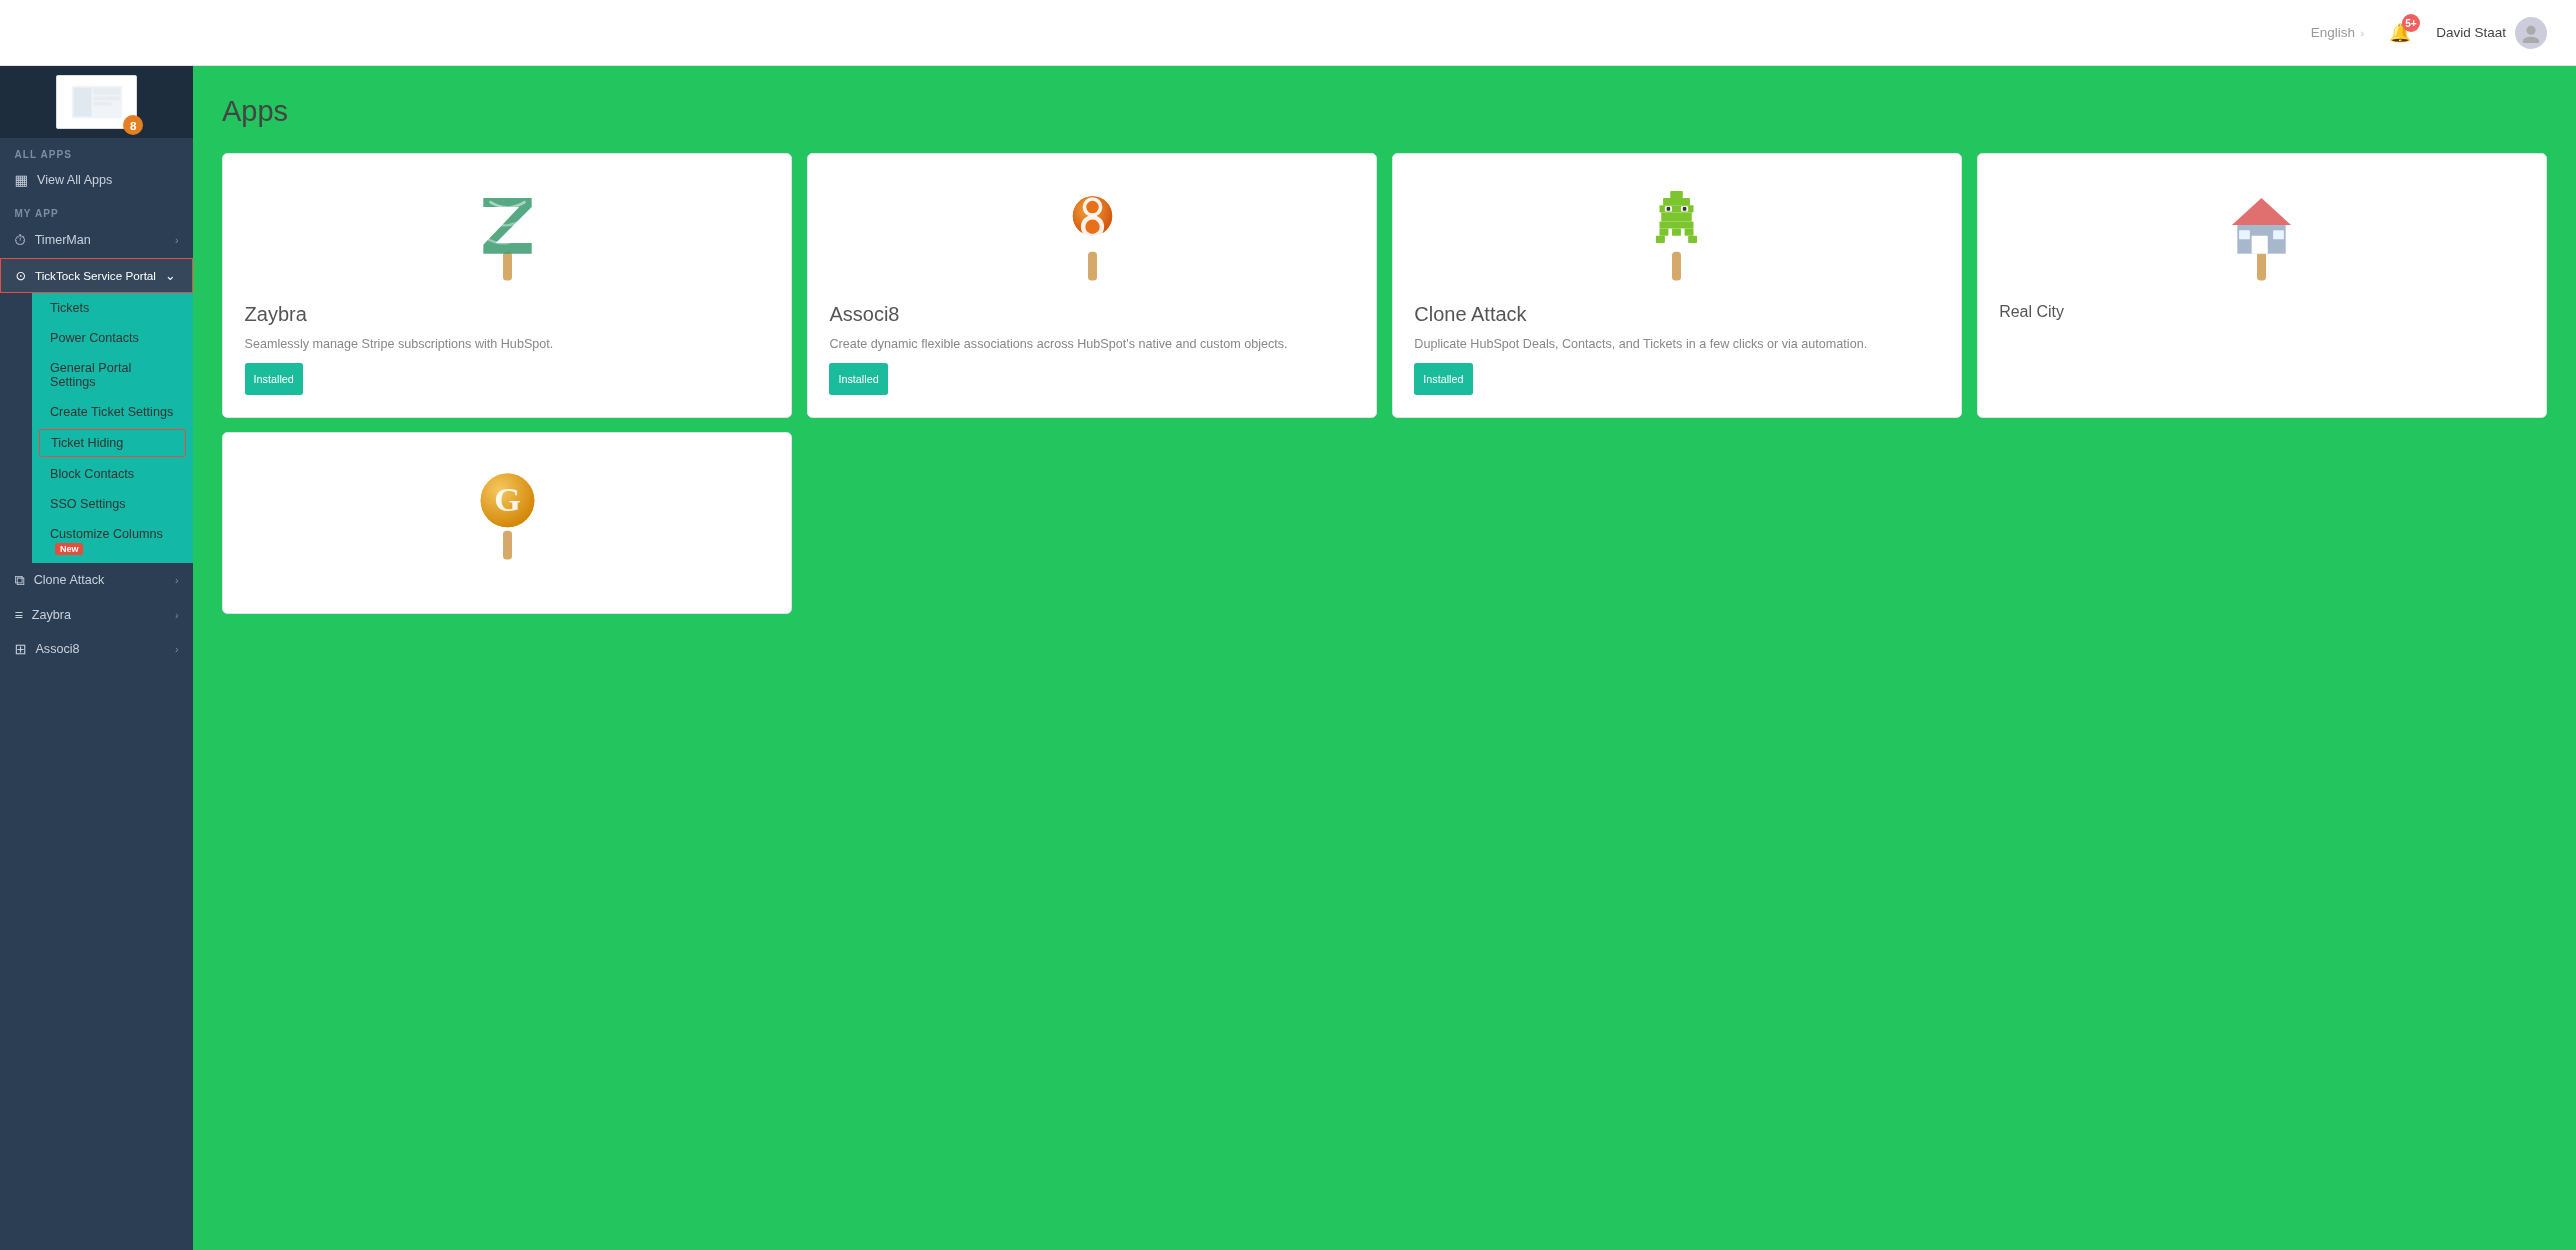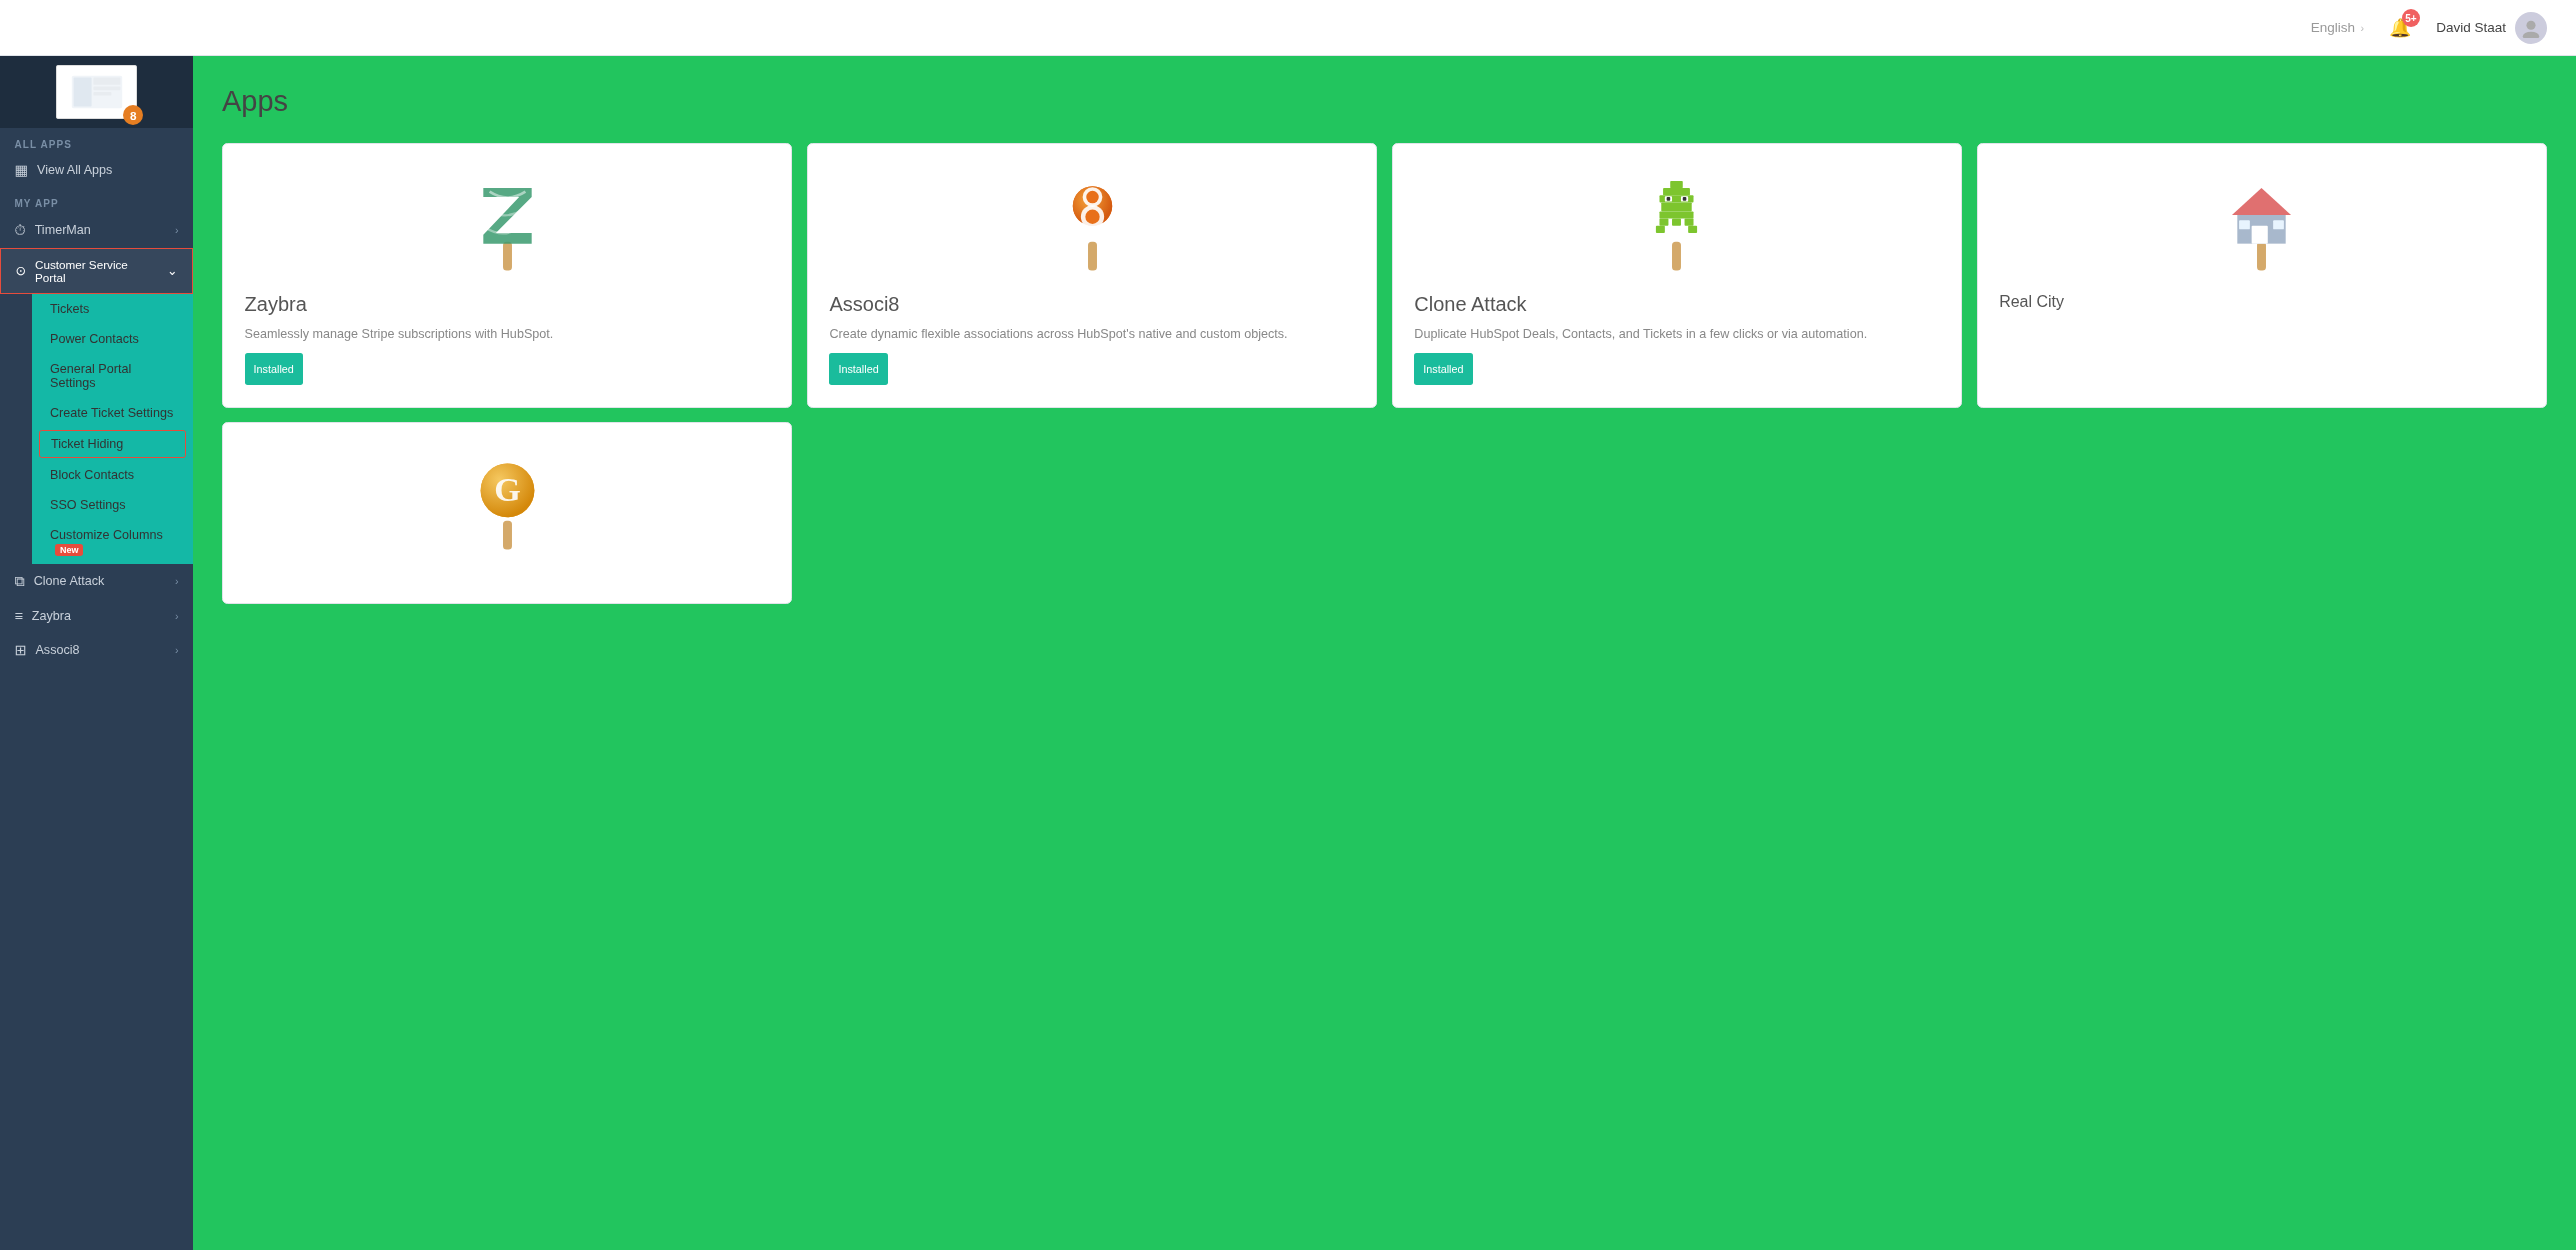--- a/index.html
+++ b/index.html
@@ -1,20 +1,20 @@
 <!DOCTYPE html>
 <html style="font-size:14.4px"><head>
   <meta charset="utf-8">
   <style>
     * { box-sizing: border-box; margin: 0; padding: 0; }
     body { font-family: 'Helvetica Neue', Arial, sans-serif; background: #f5f7fa; display: flex; flex-direction: column; height: 100vh; overflow: hidden; }
 
     
     .topbar {
-      height: 56px;
+      height: 66px;
       background: #fff;
       border-bottom: 0.9px solid #e0e4ea;
       display: flex;
       align-items: center;
       justify-content: flex-end;
       padding: 0 29px;
       gap: 21.6px;
       flex-shrink: 0;
     }
     .topbar-lang {
@@ -302,21 +302,21 @@
 
     <div class="sidebar-section-label">MY APP</div>
     <div class="sidebar-item">
       <span class="item-icon">⏱</span>
       <span class="item-label">TimerMan</span>
       <span class="chevron-right">›</span>
     </div>
 
     <div class="sidebar-item-customer">
       <span class="item-icon">⊙</span>
-      <span class="item-label" style="font-size:11.7px;">Customer Service Portal</span>
+      <span class="item-label" style="font-size:11.7px;">TickTock Service Portal</span>
       <span class="chevron-right" style="color:#fff;">⌄</span>
     </div>
 
     <div class="sidebar-dropdown">
       <span class="dropdown-item">Tickets</span>
       <span class="dropdown-item">Power Contacts</span>
       <span class="dropdown-item">General Portal Settings</span>
       <span class="dropdown-item">Create Ticket Settings</span>
       <span class="dropdown-item highlighted">Ticket Hiding</span>
       <span class="dropdown-item">Block Contacts</span>

